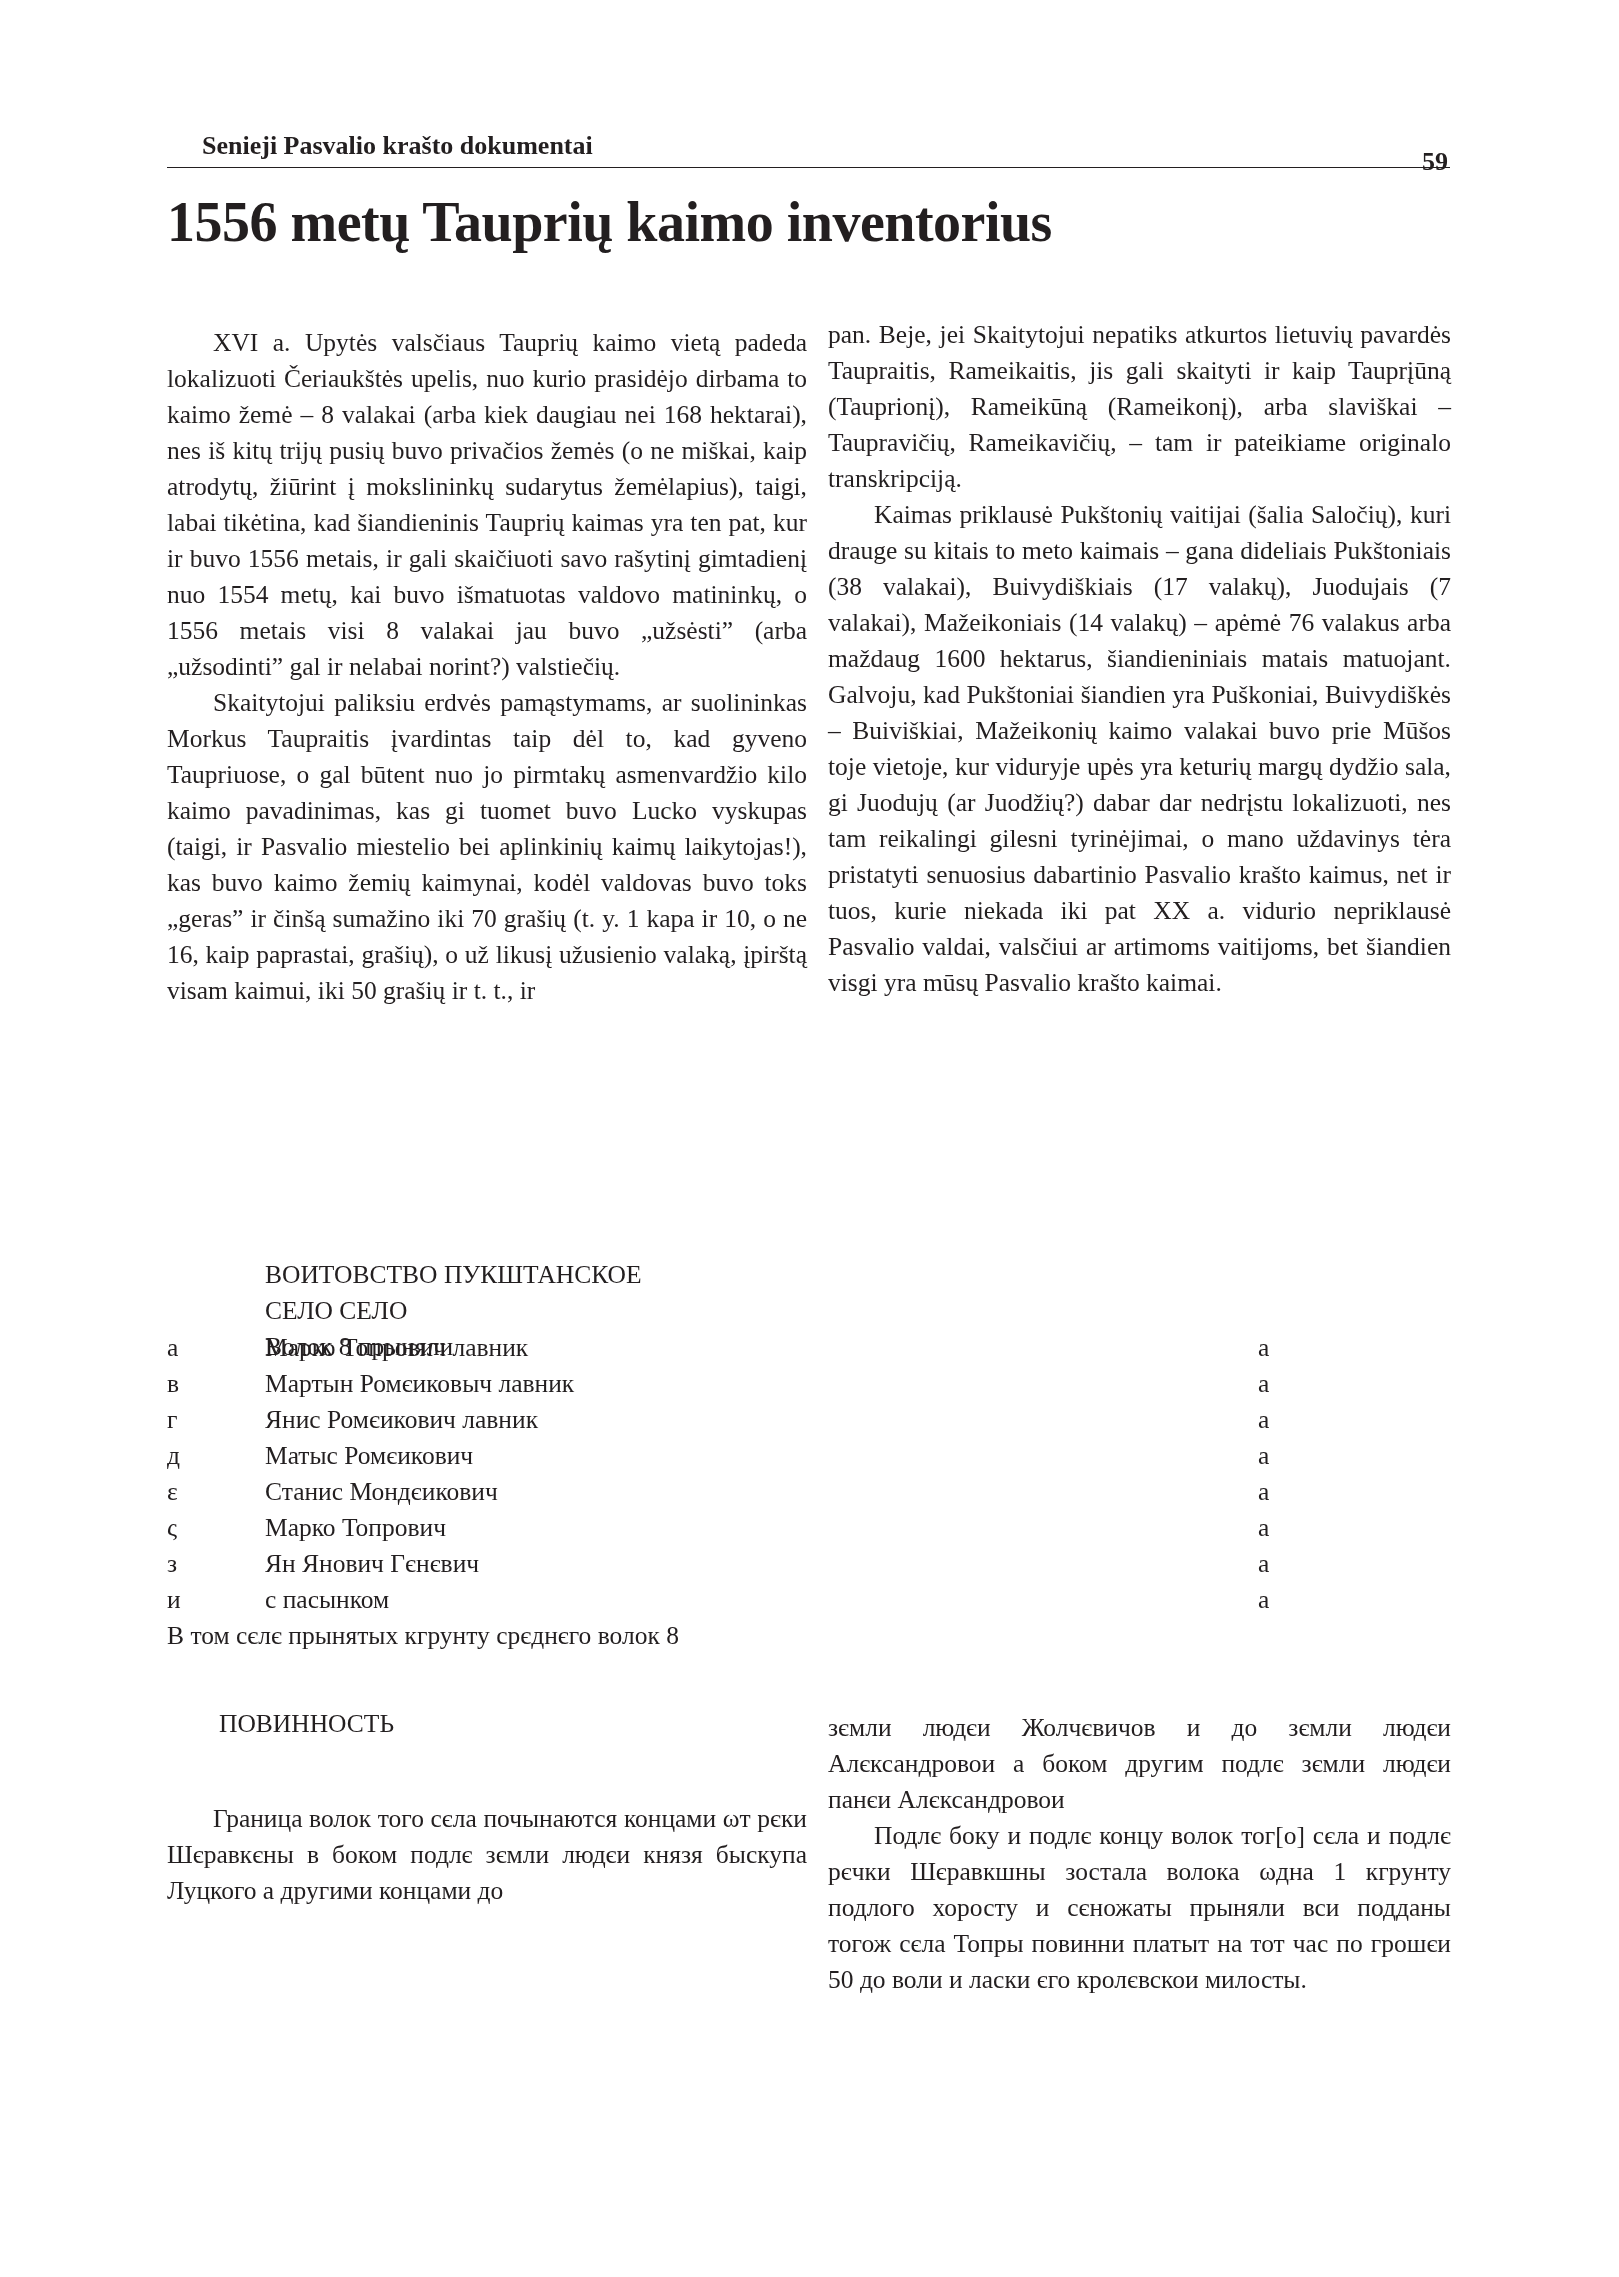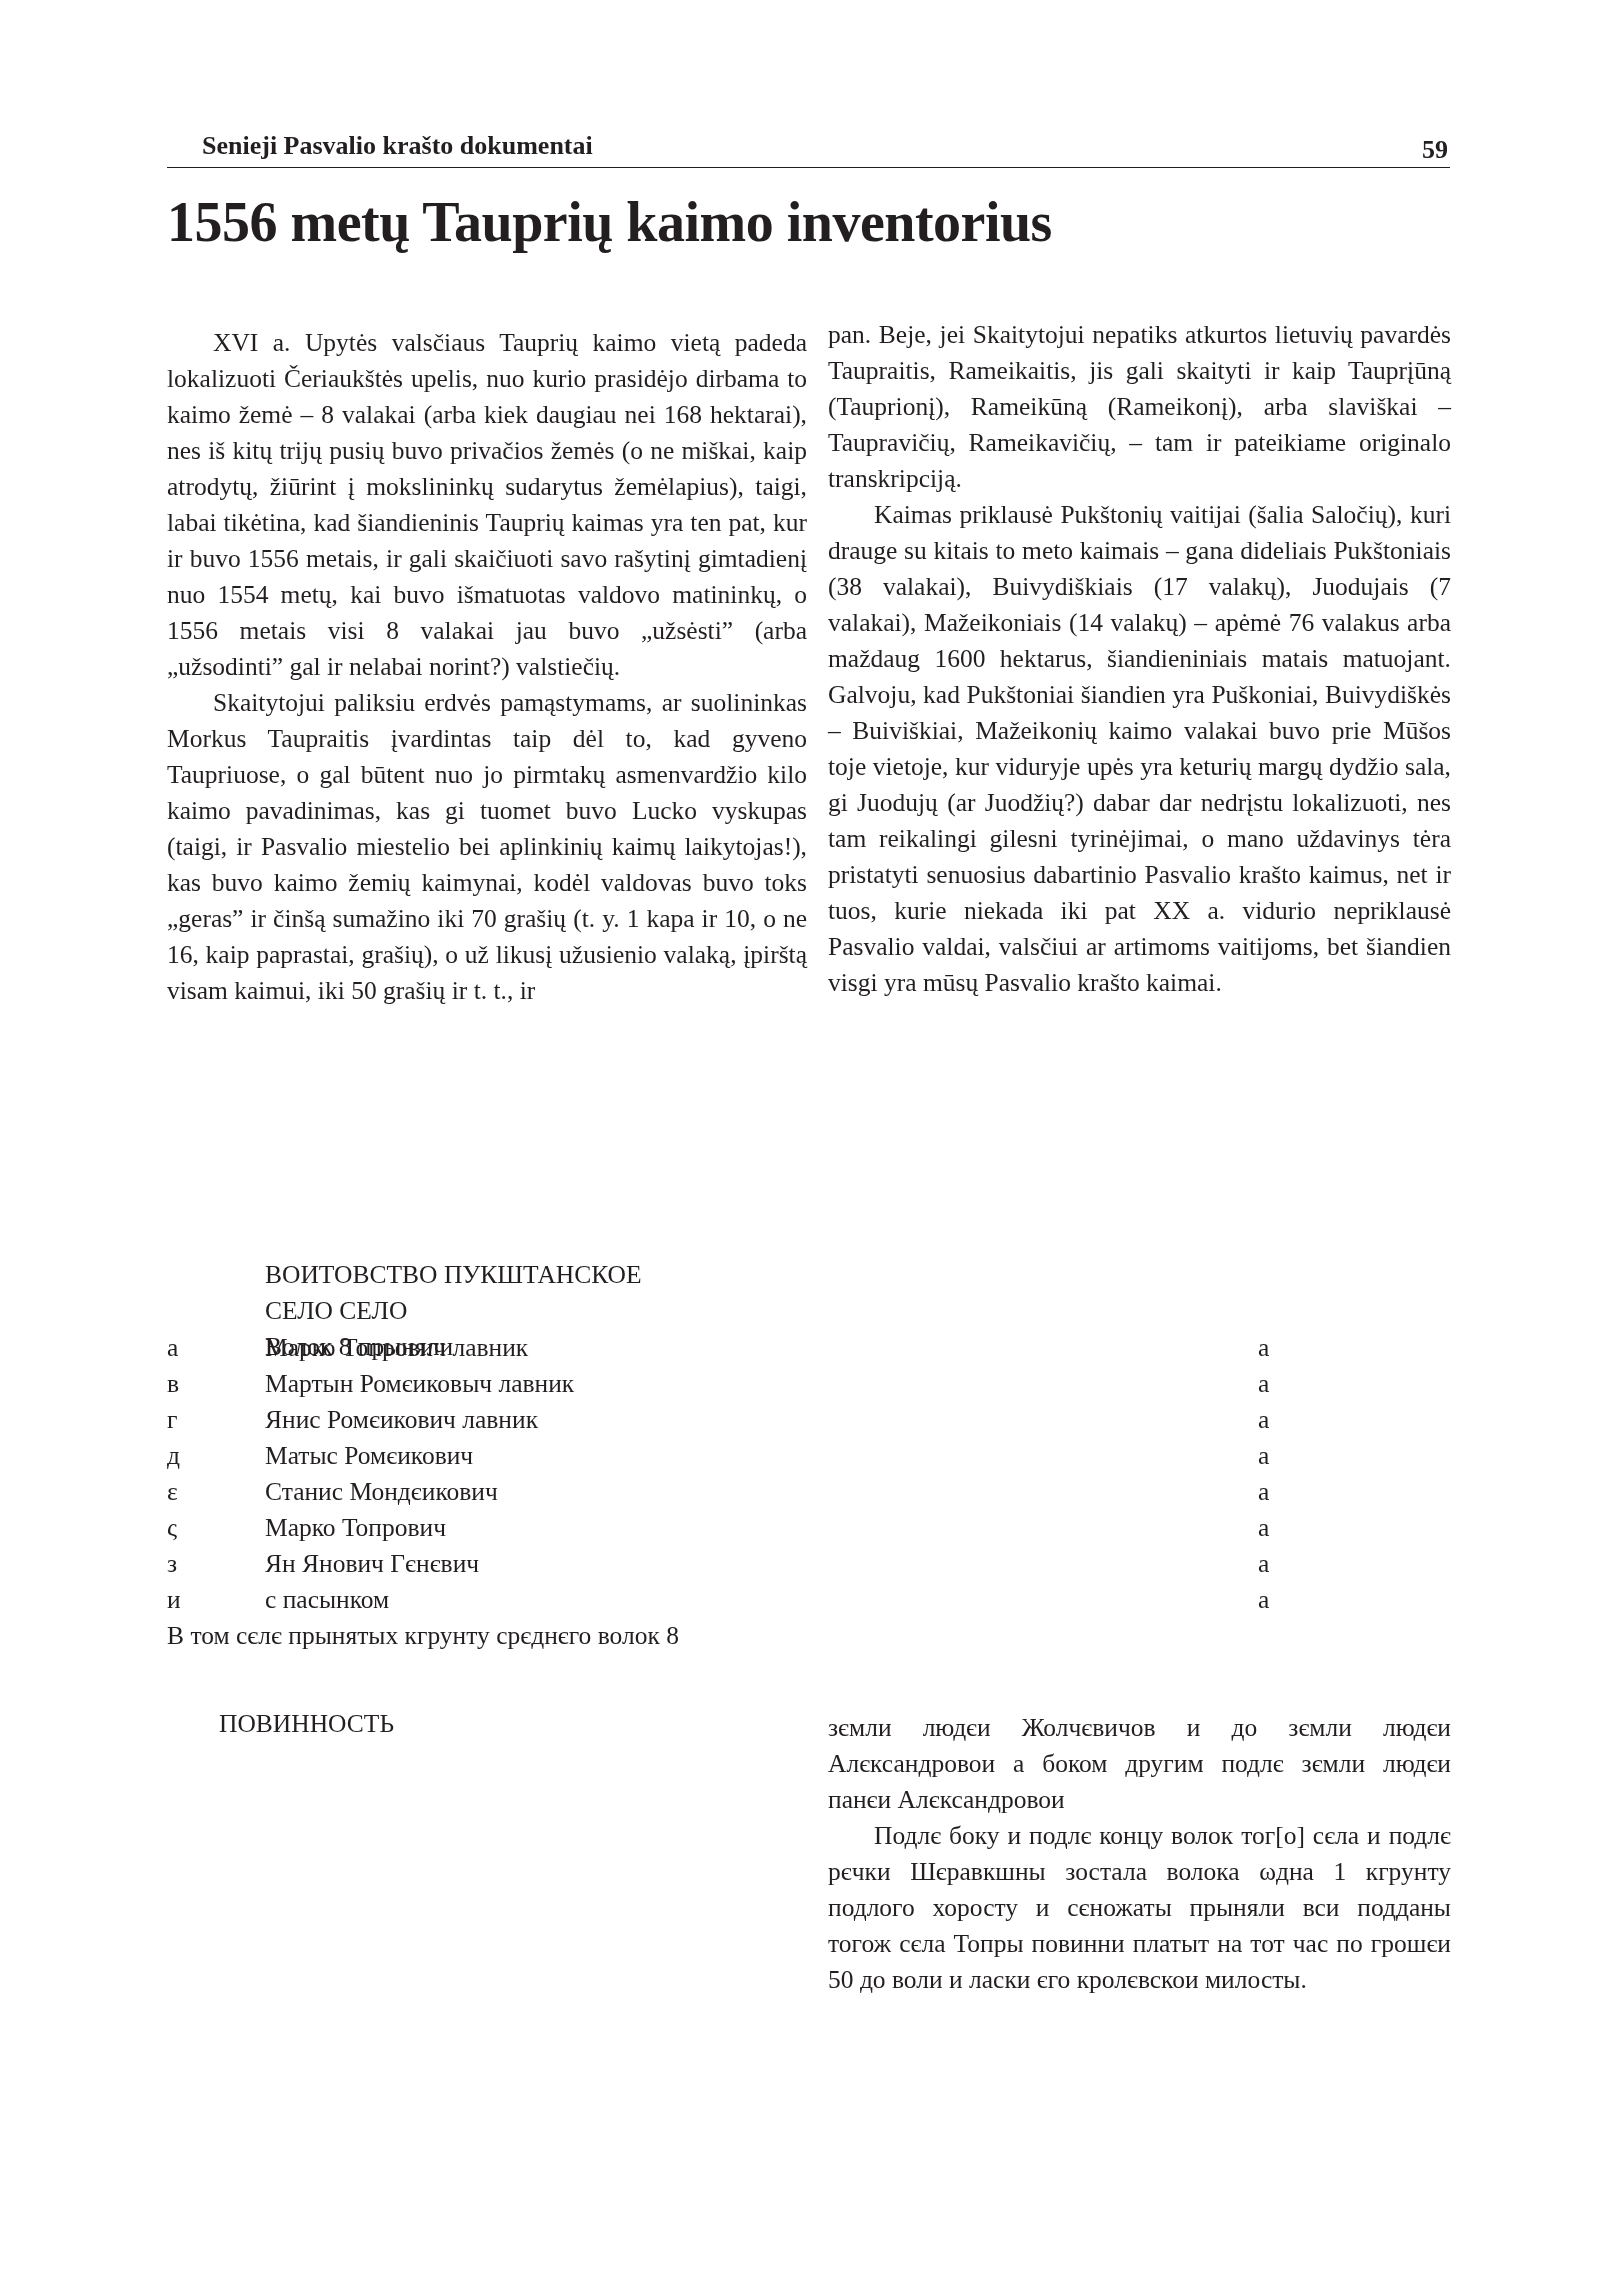--- a/index.html
+++ b/index.html
@@ -9,21 +9,21 @@
     color: #231f20;
   }
   .page { position: absolute; left: 167px; top: 0; width: 1283px; }
 
   .running-head {
     position: absolute; top: 127px; left: 0; width: 1283px; height: 40px;
     border-bottom: 1.9px solid #231f20;
     font-weight: bold; font-size: 26px; line-height: 33px;
   }
   .running-head .left { position: absolute; left: 0; top: 1.9px; margin-left: 35px; }
-  .running-head .right { position: absolute; right: 1.9px; top: 6px; }
+  .running-head .right { position: absolute; right: 1.9px; top: 18px; }
 
   .title {
     position: absolute; top: 188px; left: 0;
     font-weight: bold; font-size: 56px; line-height: 69px;
     letter-spacing: -0.5px; margin: 0;
   }
 
   .col { position: absolute; text-align: justify; font-size: 25.5px; line-height: 36px; }
   .col p { margin: 0; text-indent: 46px; }
   .col p.noindent { text-indent: 0; }
@@ -114,20 +114,21 @@
       <span class="num">и</span>
       <span class="name">с пасынком</span>
       <span class="mark">а</span>
     </div>
     <div class="roster-total">В том сєлє прынятых кгрунту срєднєго волок 8</div>
   </div>
 
   <div class="duty-title">ПОВИННОСТЬ</div>
 
   <div class="duty col col-left">
+    <p>Граница волок того сєла почынаются концами ωт рєки Шєравкєны в боком подлє зємли людєи князя быскупа Луцкого а другими концами до</p>
   </div>
 
   <div class="duty col col-right">
     <p class="noindent">зємли людєи Жолчєвичов и до зємли людєи Алєксандровои а боком другим подлє зємли людєи панєи Алєксандровои</p>
     <p>Подлє боку и подлє концу волок тог[о] сєла и подлє рєчки Шєравкшны зостала волока ωдна 1 кгрунту подлого хоросту и сєножаты прыняли вси подданы тогож сєла Топры повинни платыт на тот час по грошєи 50 до воли и ласки єго кролєвскои милосты.</p>
   </div>
 
 </div>
 
 

